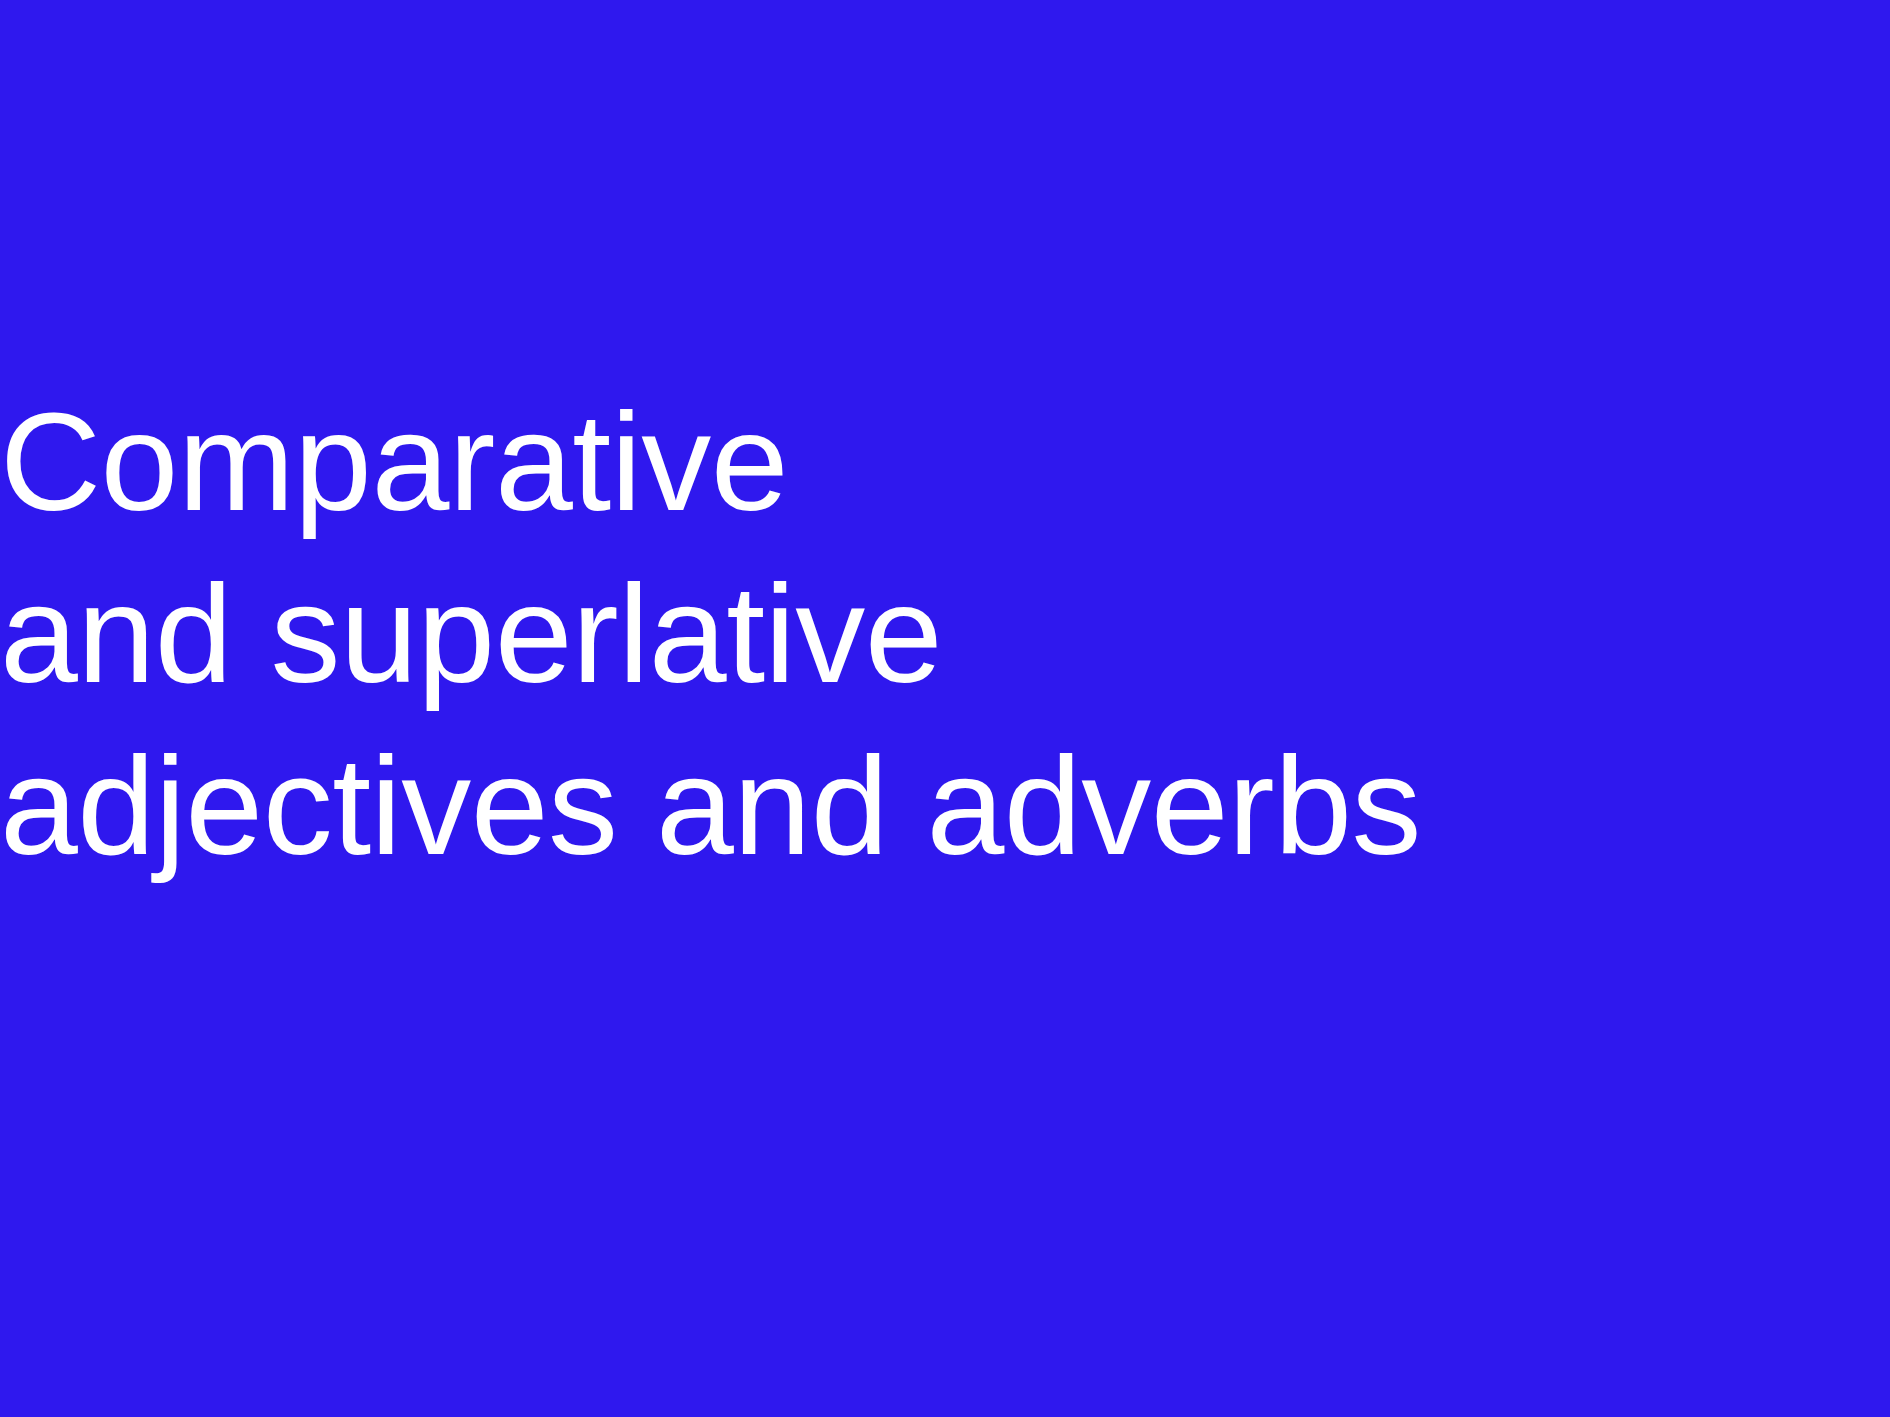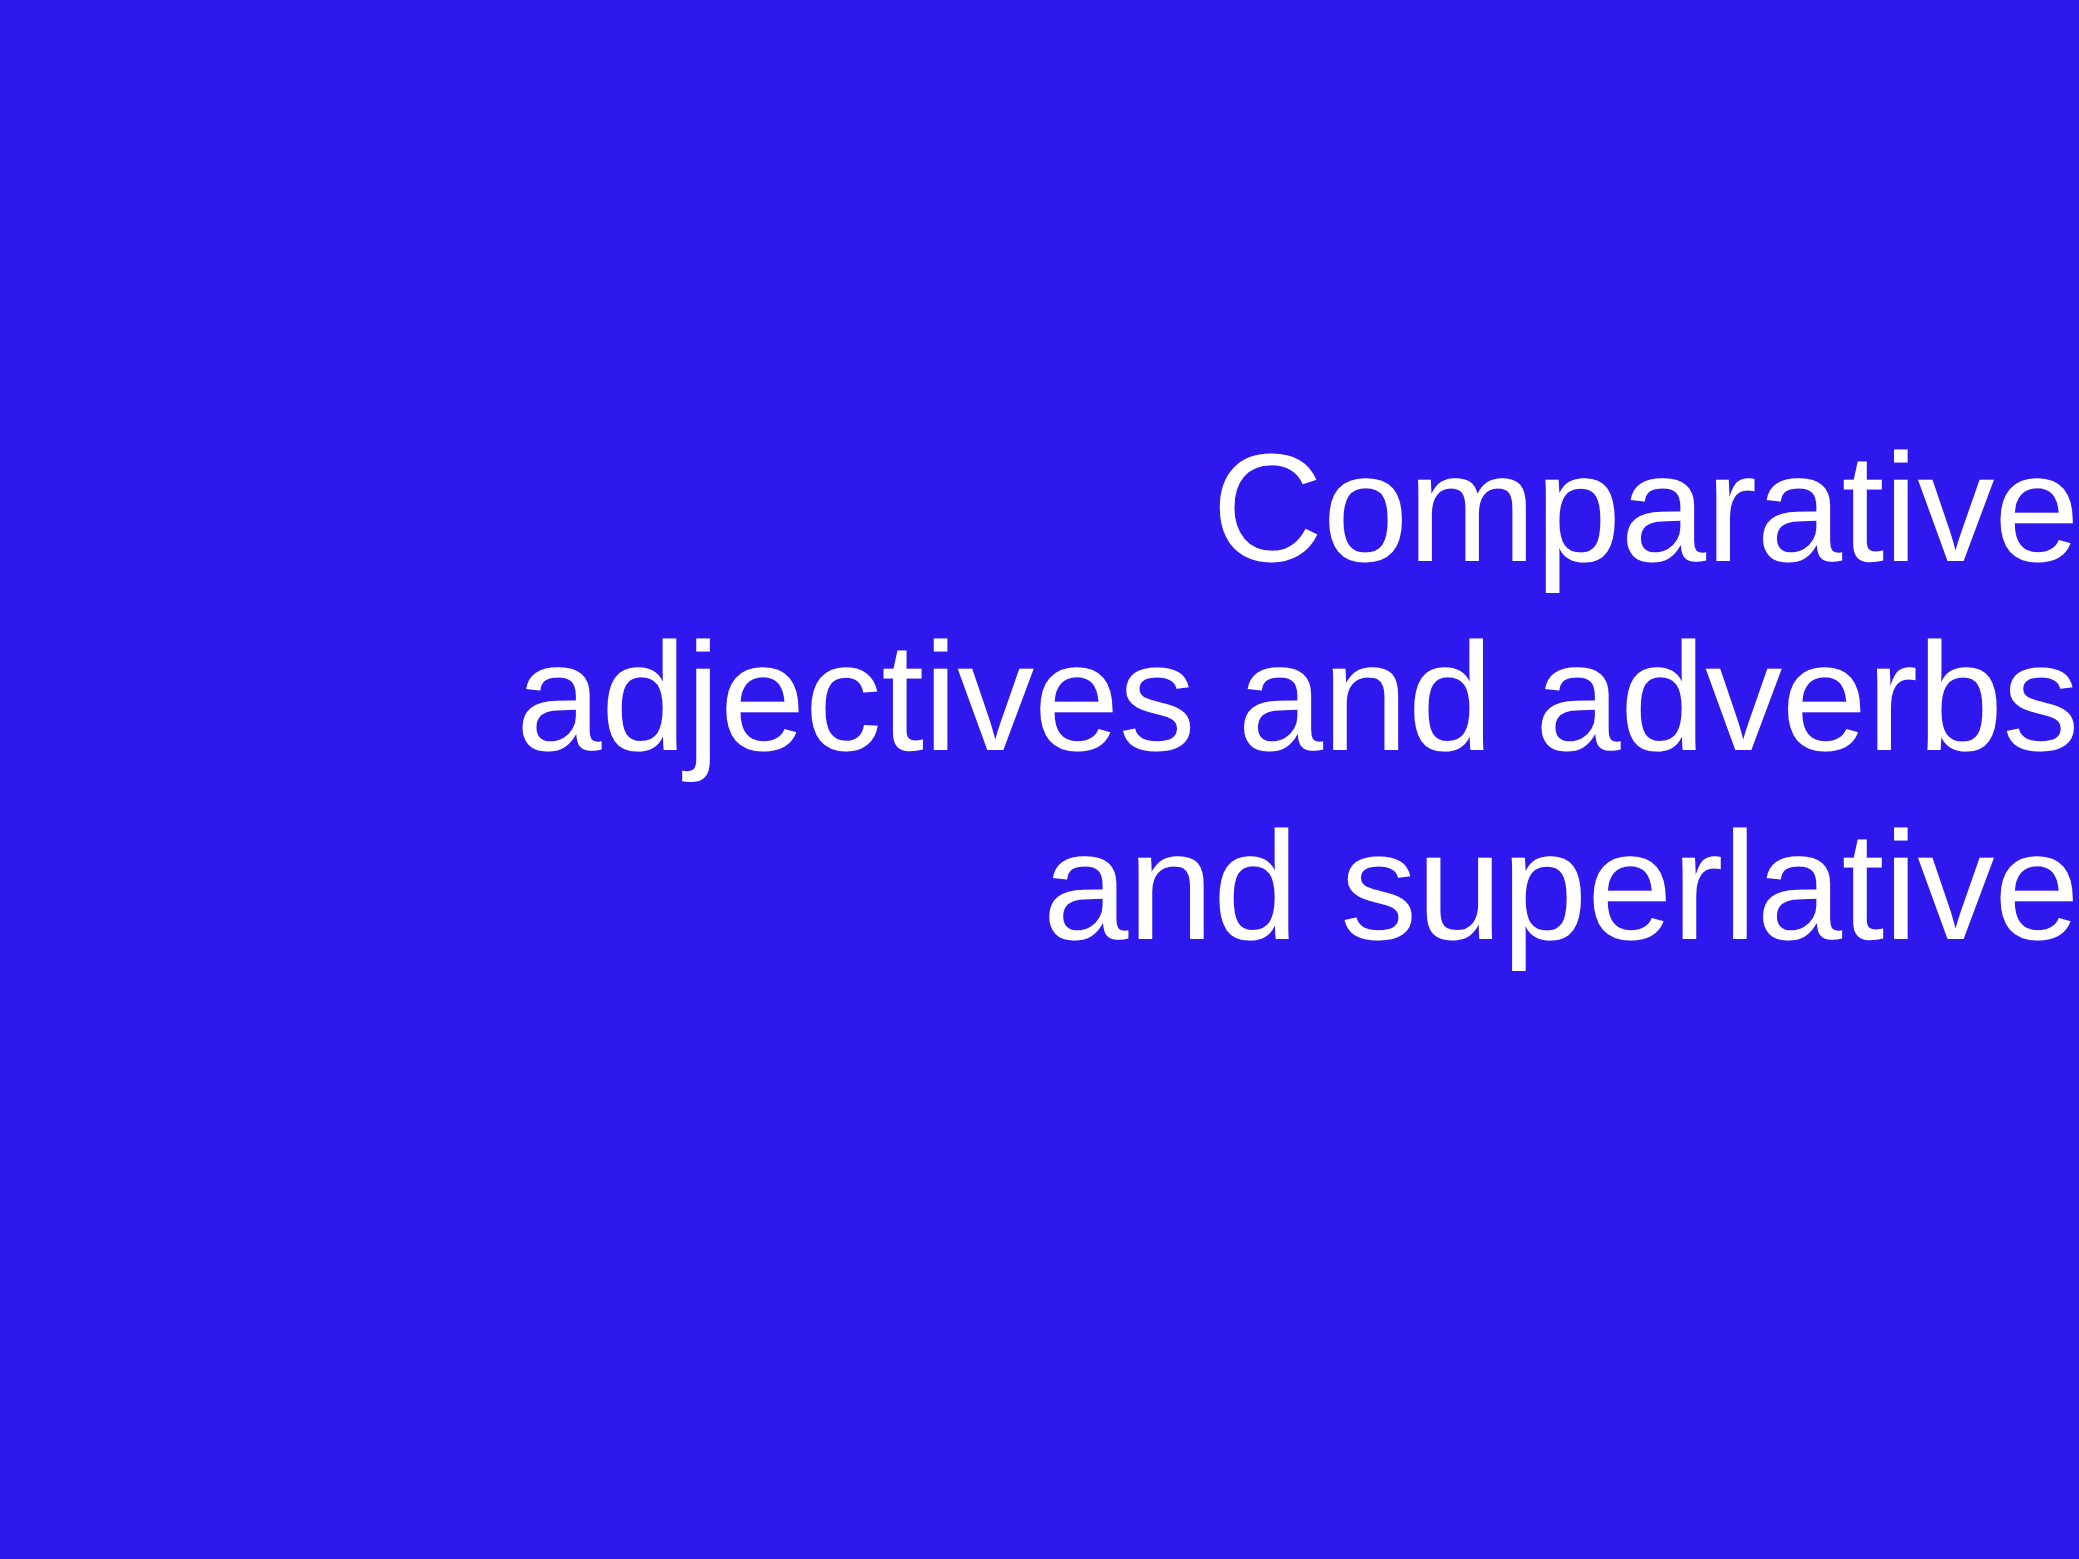--- a/index.html
+++ b/index.html
@@ -25,21 +25,21 @@
     align-items: flex-start;
     justify-content: center;
     box-sizing: border-box;
   }
 
   #title-block {
     position: absolute;
     left: 0;
     right: 0;
     top: 376px;
-    text-align: right;
+    text-align: left;
     color: #ffffff;
     font-size: 140px;
     line-height: 172px;
     font-weight: 400;
     letter-spacing: -0.5px;
     white-space: nowrap;
     -webkit-font-smoothing: antialiased;
   }
 
   #title-block .title-line {
@@ -47,17 +47,17 @@
     color: #ffffff;
   }
 </style>
 </head>
 <body style="background: rgb(47, 24, 238);">
 
 <div id="slide" style="background: rgb(47, 24, 238);">
 
   <div id="title-block" style="color: rgb(255, 255, 255);">
     <span class="title-line">Comparative</span>
+    <span class="title-line">and superlative</span>
     <span class="title-line">adjectives and adverbs</span>
-    <span class="title-line">and superlative</span>
   </div>
 
 </div>
 
 </body></html>

